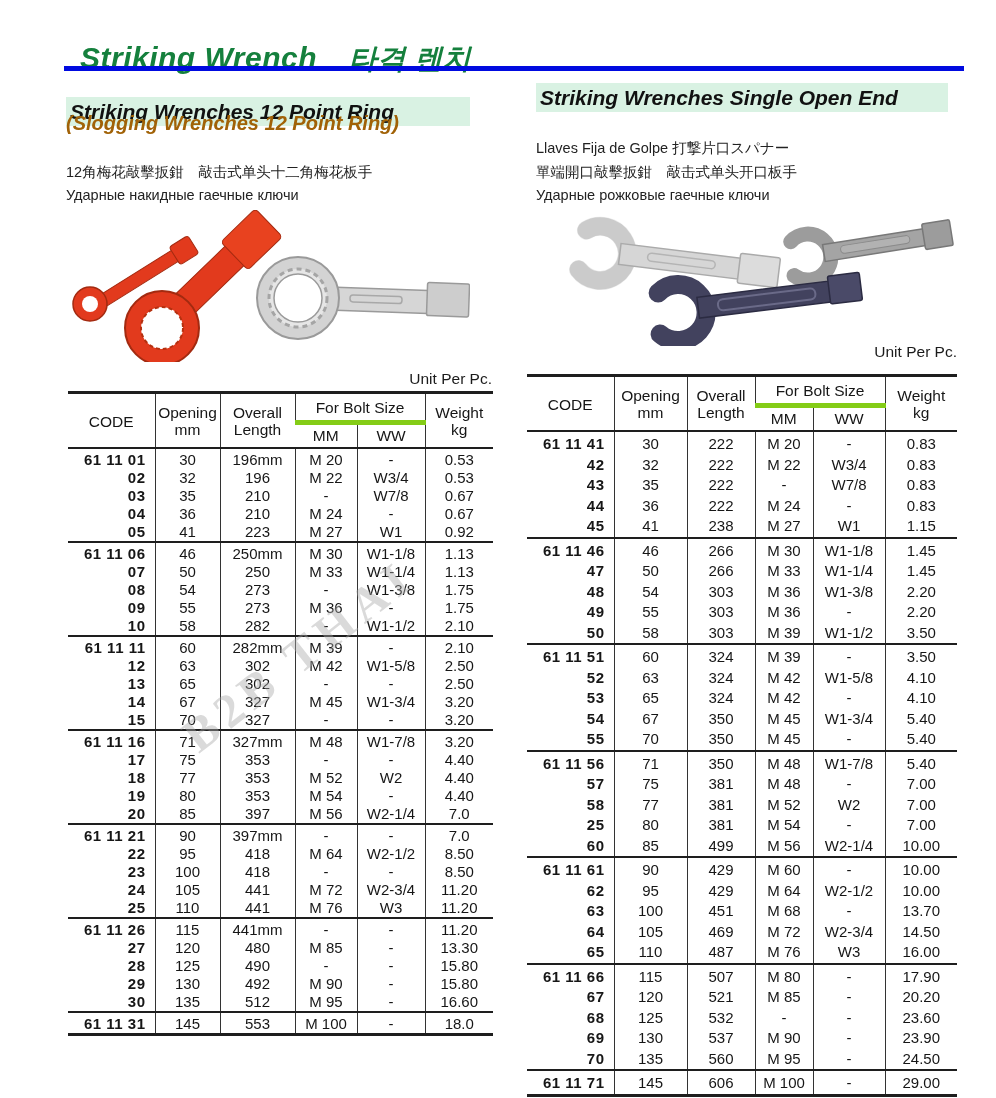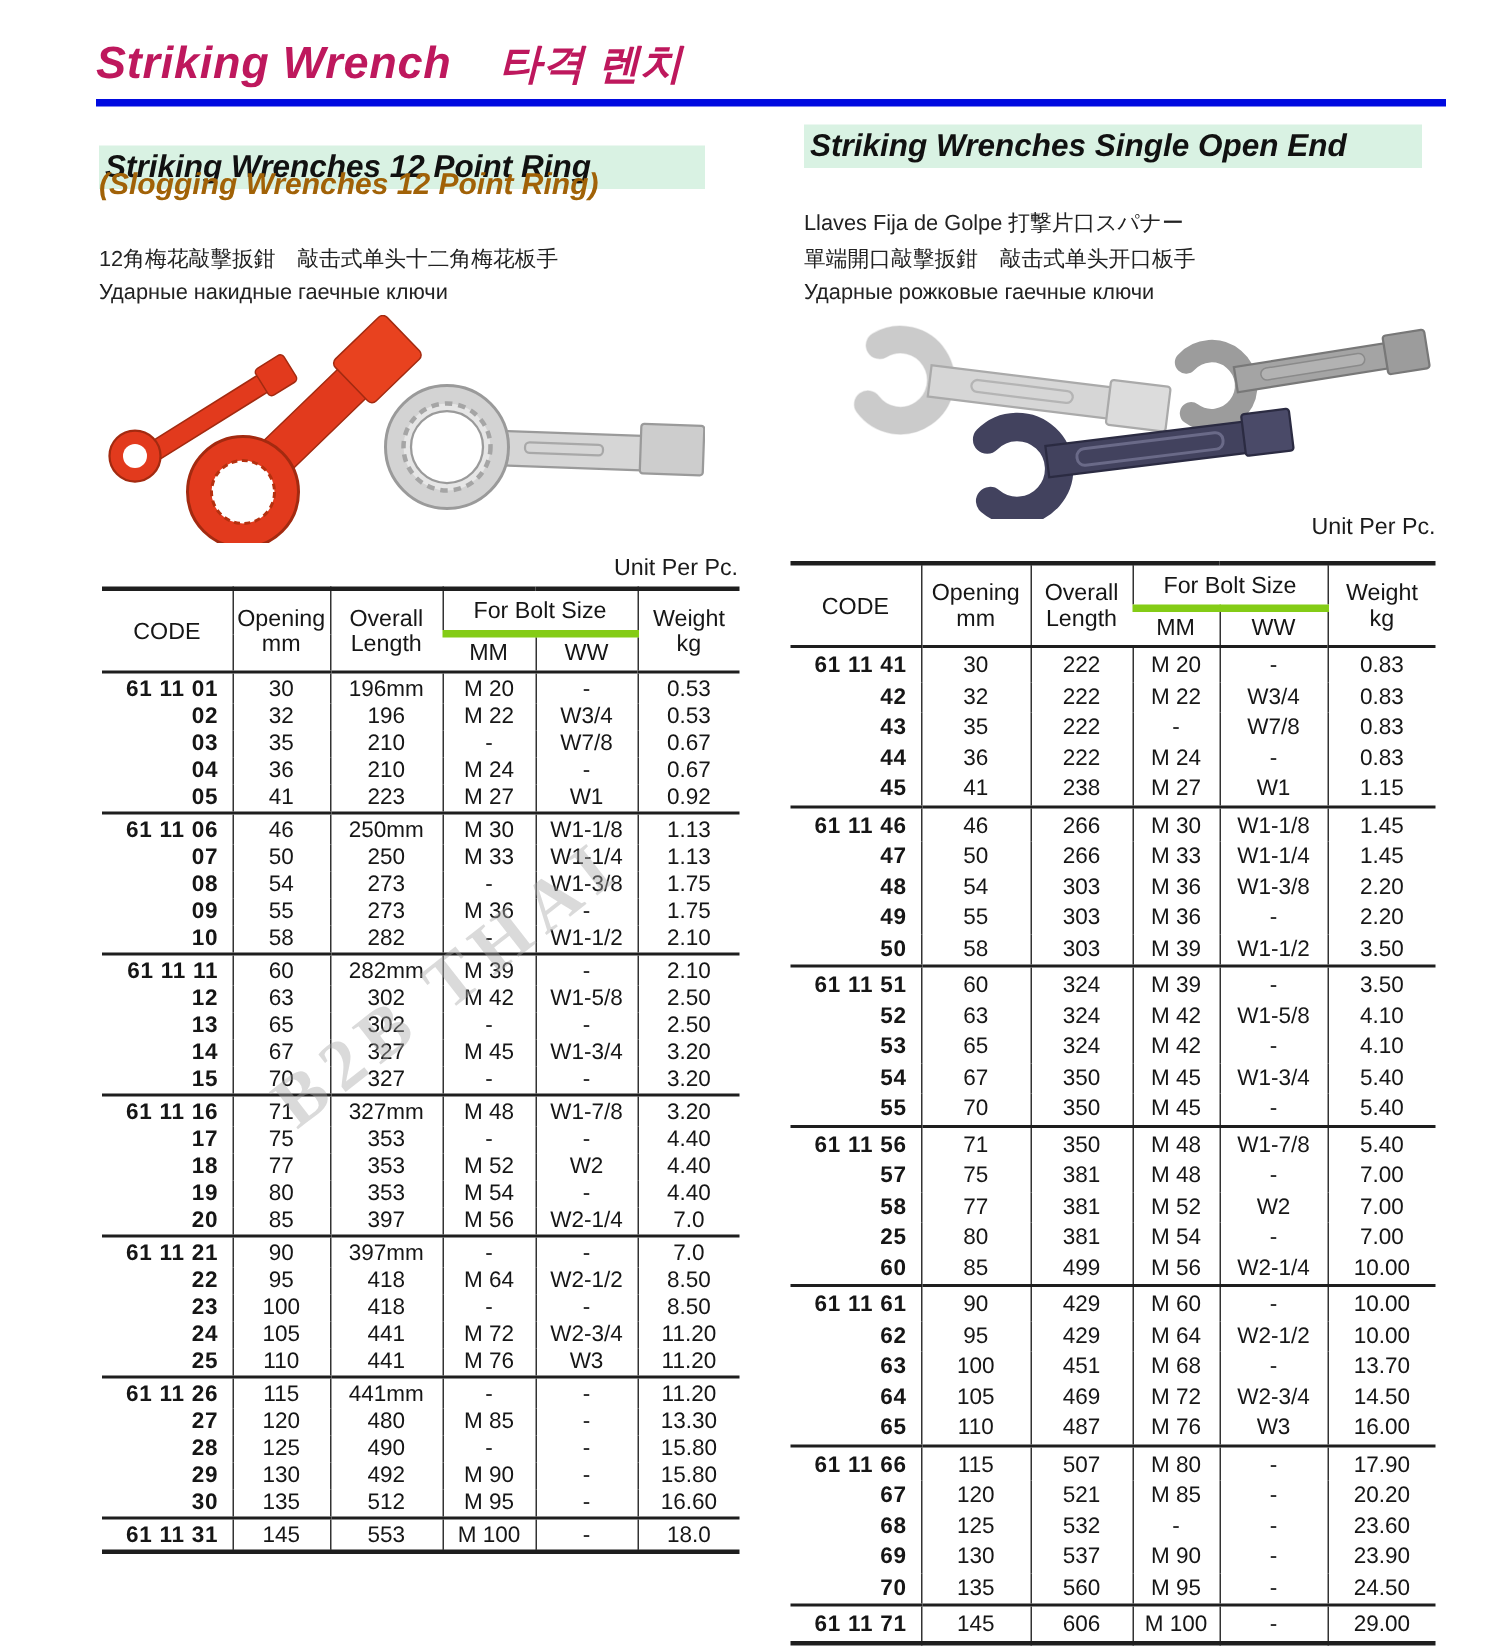--- a/index.html
+++ b/index.html
@@ -4,22 +4,22 @@
 <style>
   html,body { margin:0; padding:0; }
   body {
     width:996px; height:1098px; background:#ffffff; position:relative;
     font-family:"Liberation Sans", sans-serif; color:#1b1b1b; overflow:hidden;
   }
   .page { position:absolute; inset:0; }
 
   
   .page-title {
-    position:absolute; left:64px; top:24px; margin:0;
-    font-size:30px; font-weight:bold; font-style:italic; letter-spacing:0.5px; color:#be185d;
+    position:absolute; left:64px; top:24px; margin:16px;
+    font-size:30px; font-weight:bold; font-style:italic; letter-spacing:0.5px; color:#15803d;
     white-space:nowrap;
   }
   .page-title .ko { margin-left:32px; font-size:28px; }
   .blue-rule { position:absolute; left:64px; top:66px; width:900px; height:5px; background:#000ae0; }
 
   
   .section-title {
     position:absolute; font-size:21px; font-weight:bold; font-style:italic;
     background:#d9f2e3; padding:3px 0 2px 4px; color:#111; white-space:nowrap;
   }

